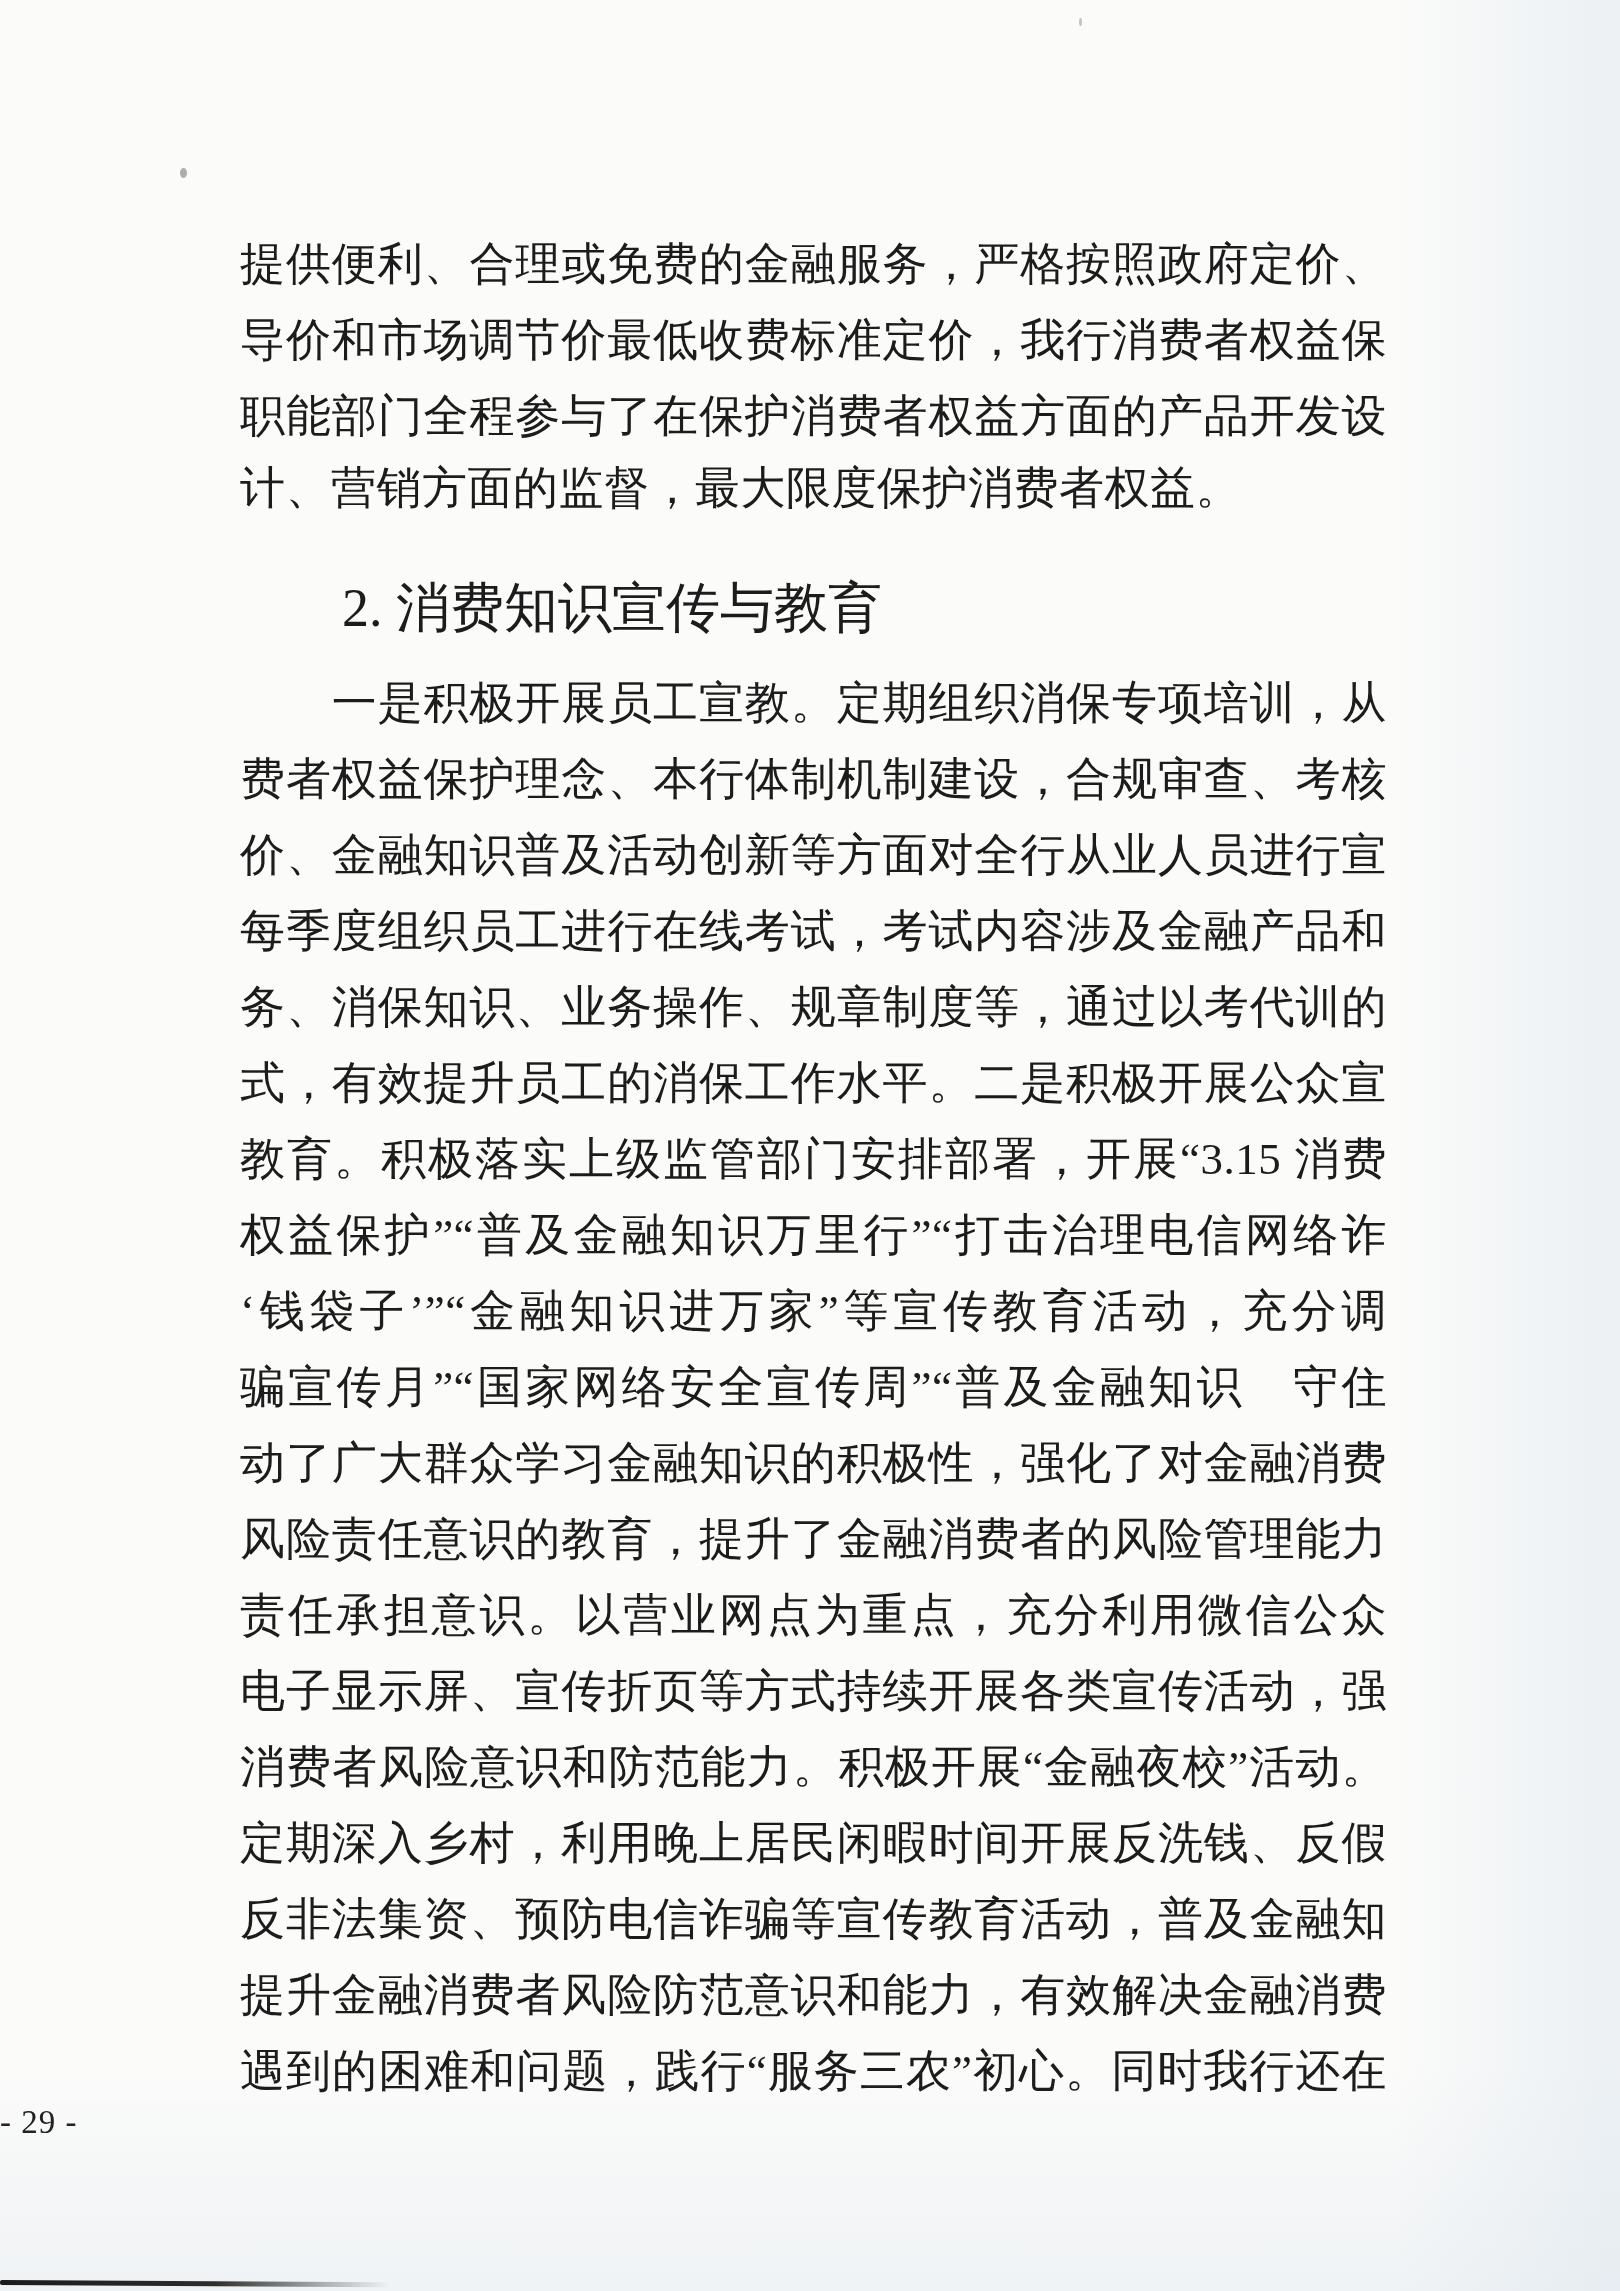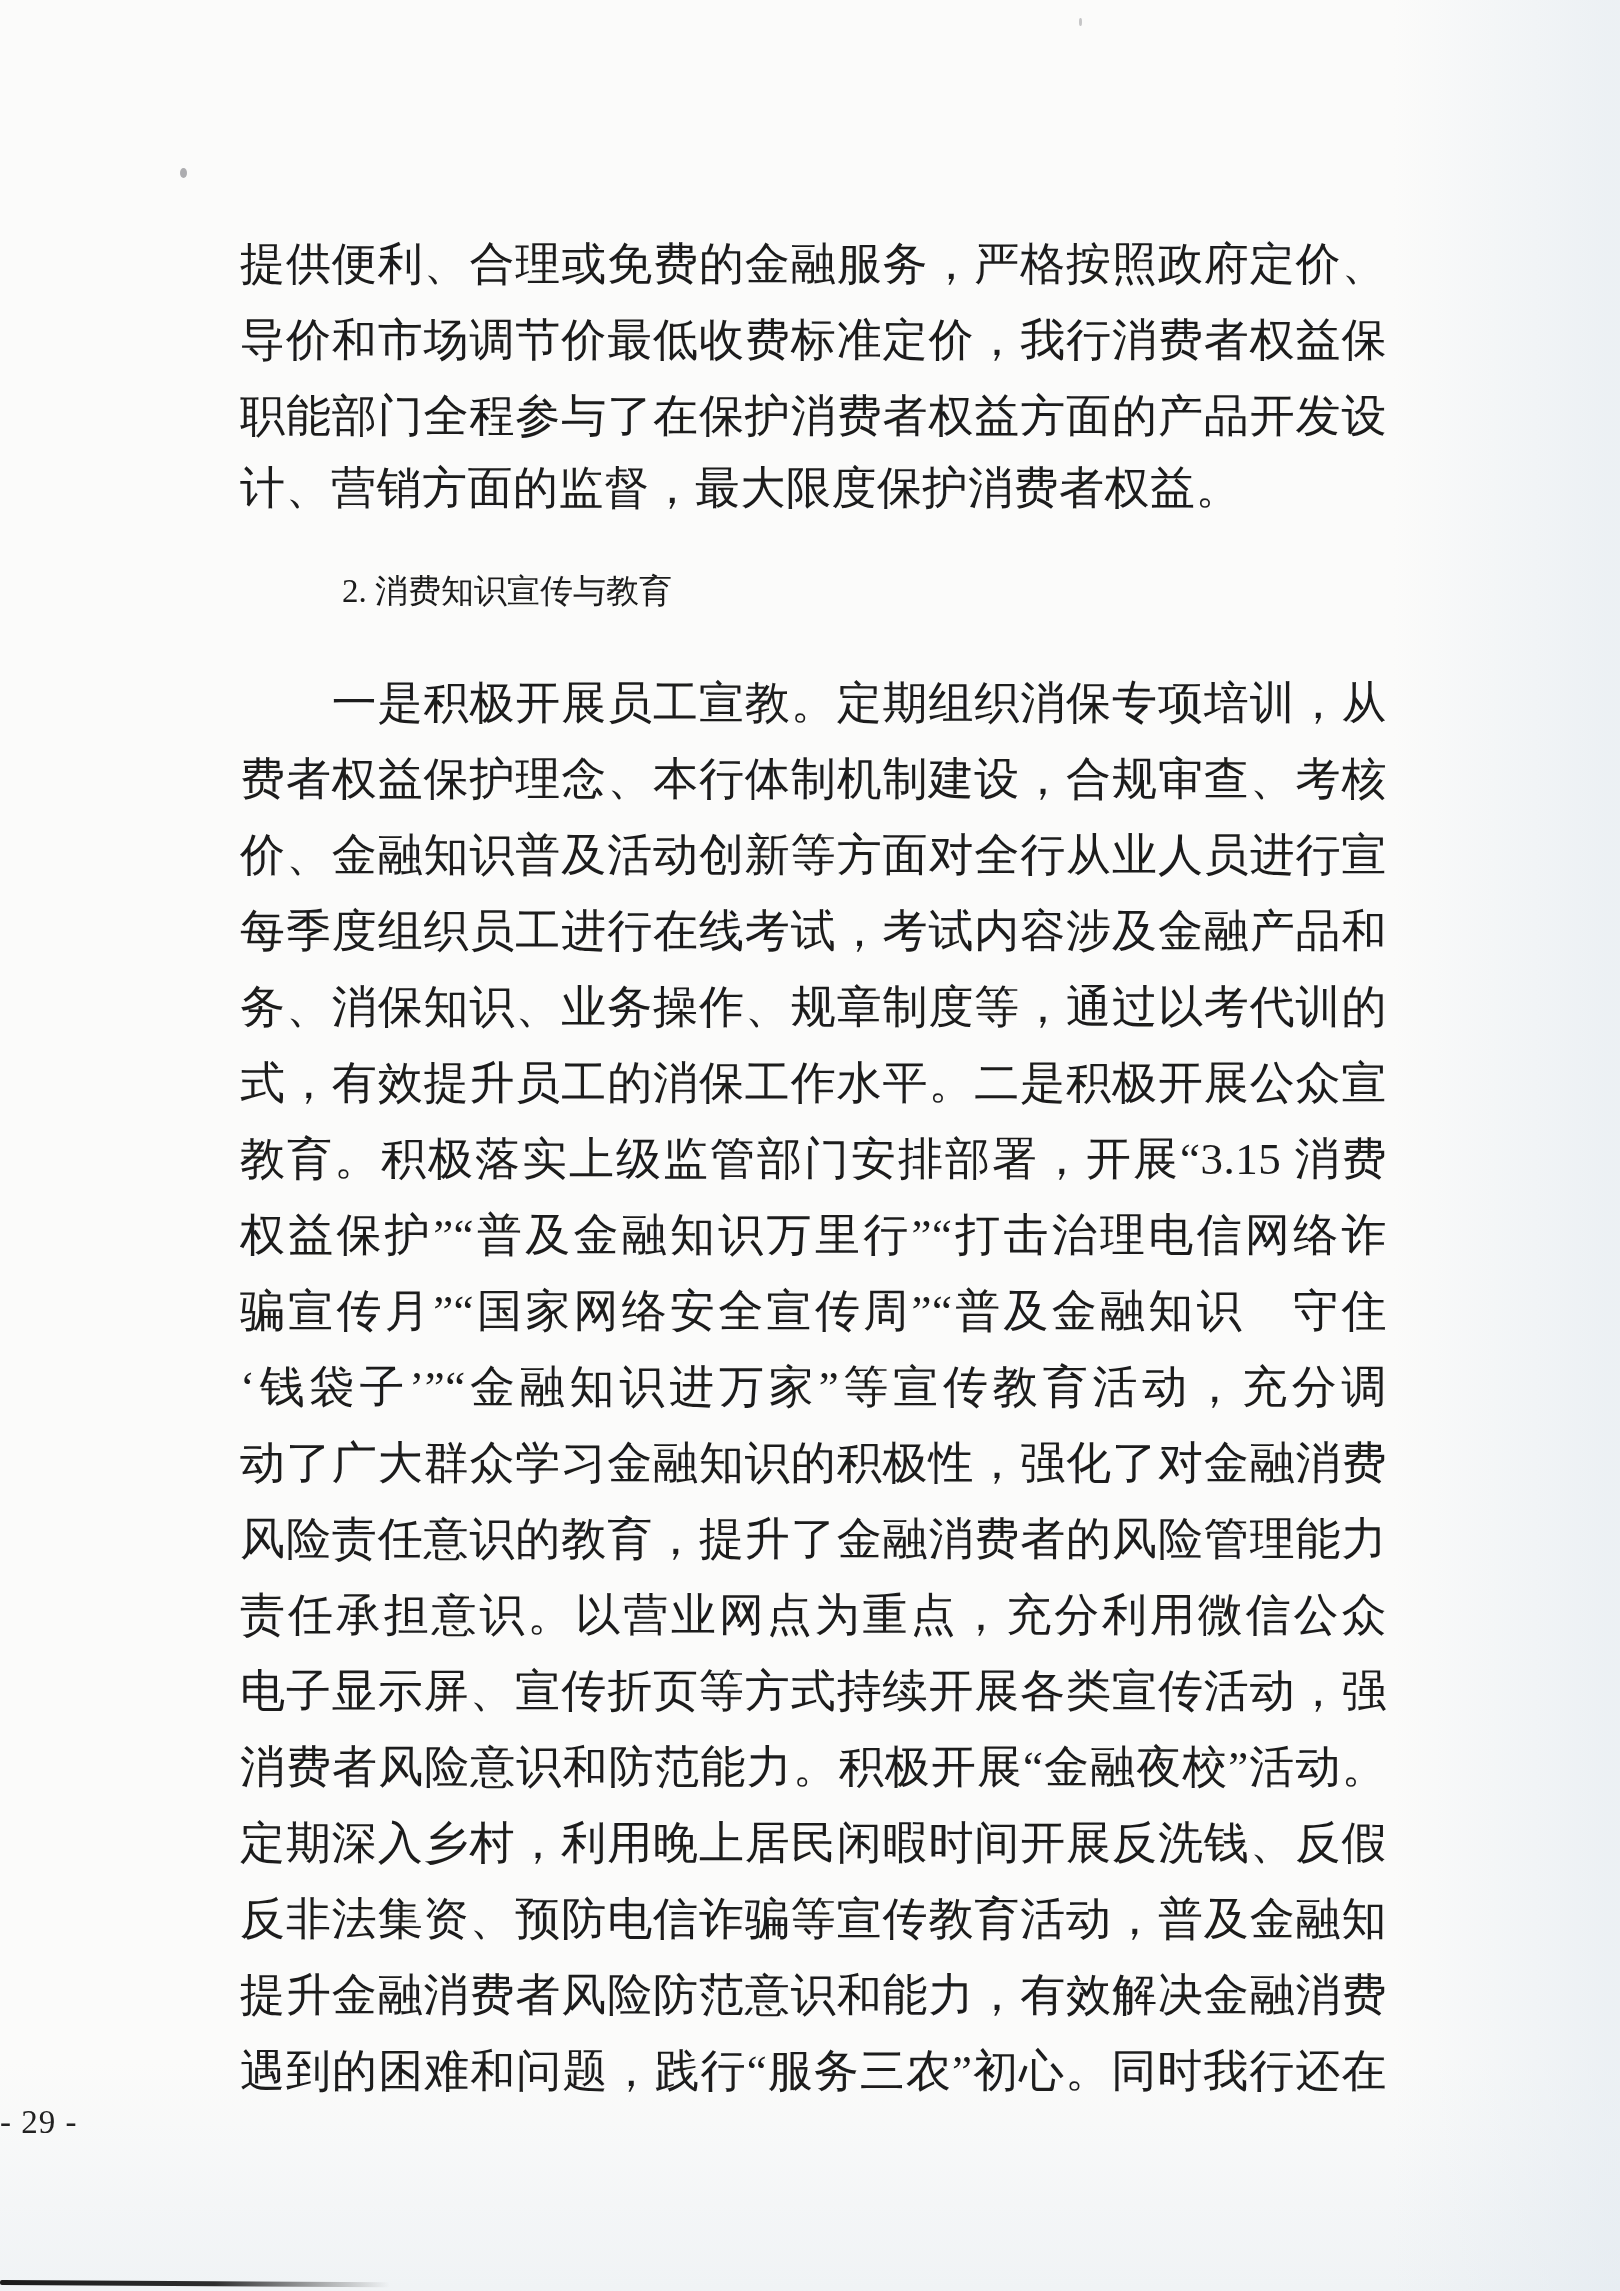--- a/index.html
+++ b/index.html
@@ -30,22 +30,22 @@
     letter-spacing:0.5px;
     text-align:justify;
     text-align-last:justify;
     -moz-text-align-last:justify;
     text-justify:inter-character;
     white-space:pre-wrap;
     overflow:hidden;
   }
   .line.end{text-align-last:left;font-family:Liberation Mono, monospace;-moz-text-align-last:left;}
   .heading{
-    position:absolute;left:240px;top:553px;width:1147px;
-    height:76px;line-height:76px;font-size:33px;
+    position:absolute;left:240px;top:570px;width:1147px;
+    height:76px;line-height:76px;font-size:54px;
     padding-left:102px;box-sizing:border-box;
     text-align:center;text-align-last:left;
     white-space:pre-wrap;
   }
   .footer{
     position:absolute;left:0;top:2101px;width:100%;
     font-size:33px;line-height:43px;
     letter-spacing:1px;color:#222;
   }
   .artifact-bottom{
@@ -76,22 +76,22 @@
 
   <div class="textblock p2">
     <div class="line">　　一是积极开展员工宣教。定期组织消保专项培训，从消</div>
     <div class="line">费者权益保护理念、本行体制机制建设，合规审查、考核评</div>
     <div class="line">价、金融知识普及活动创新等方面对全行从业人员进行宣讲。</div>
     <div class="line">每季度组织员工进行在线考试，考试内容涉及金融产品和服</div>
     <div class="line">务、消保知识、业务操作、规章制度等，通过以考代训的方</div>
     <div class="line">式，有效提升员工的消保工作水平。二是积极开展公众宣传</div>
     <div class="line">教育。积极落实上级监管部门安排部署，开展“3.15 消费者</div>
     <div class="line">权益保护”“普及金融知识万里行”“打击治理电信网络诈</div>
+    <div class="line">‘钱袋子’”“金融知识进万家”等宣传教育活动，充分调</div>
     <div class="line">骗宣传月”“国家网络安全宣传周”“普及金融知识　守住</div>
-    <div class="line">‘钱袋子’”“金融知识进万家”等宣传教育活动，充分调</div>
     <div class="line">动了广大群众学习金融知识的积极性，强化了对金融消费者</div>
     <div class="line">风险责任意识的教育，提升了金融消费者的风险管理能力和</div>
     <div class="line">责任承担意识。以营业网点为重点，充分利用微信公众号，</div>
     <div class="line">电子显示屏、宣传折页等方式持续开展各类宣传活动，强化</div>
     <div class="line">消费者风险意识和防范能力。积极开展“金融夜校”活动。</div>
     <div class="line">定期深入乡村，利用晚上居民闲暇时间开展反洗钱、反假币、</div>
     <div class="line">反非法集资、预防电信诈骗等宣传教育活动，普及金融知识，</div>
     <div class="line">提升金融消费者风险防范意识和能力，有效解决金融消费者</div>
     <div class="line">遇到的困难和问题，践行“服务三农”初心。同时我行还在</div>
   </div>

